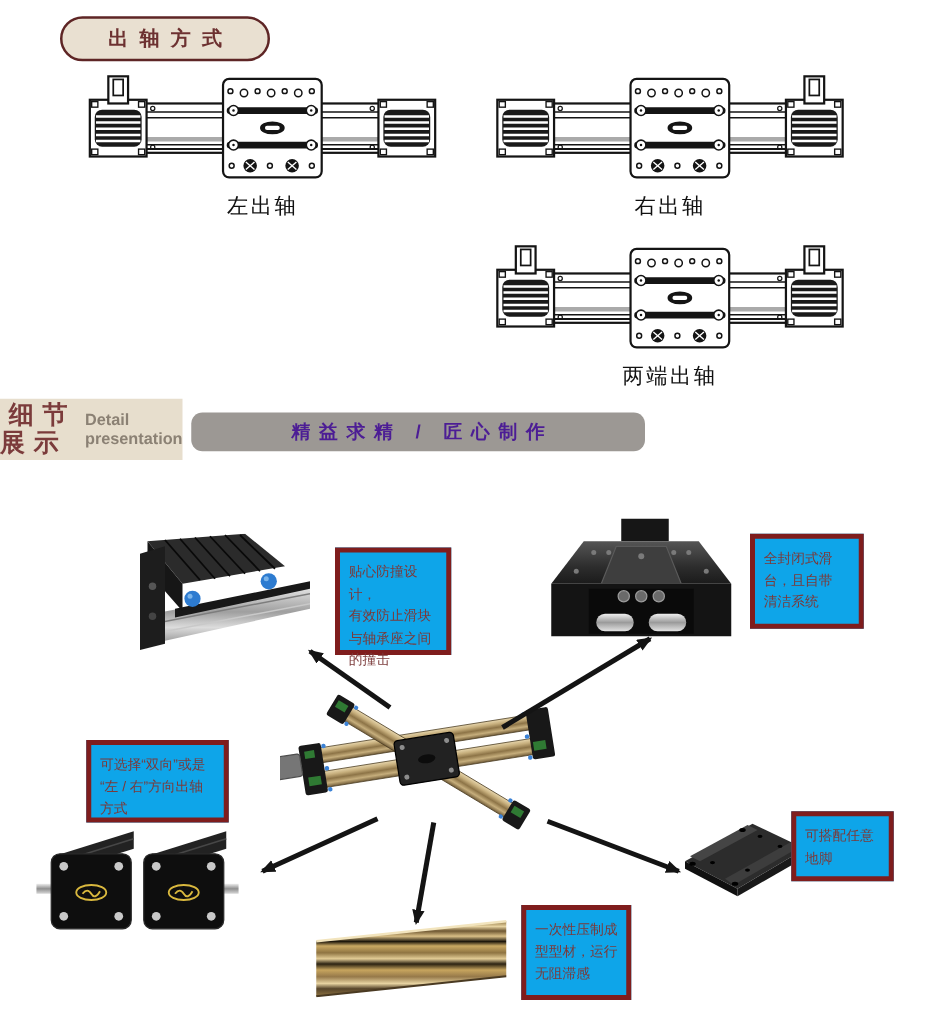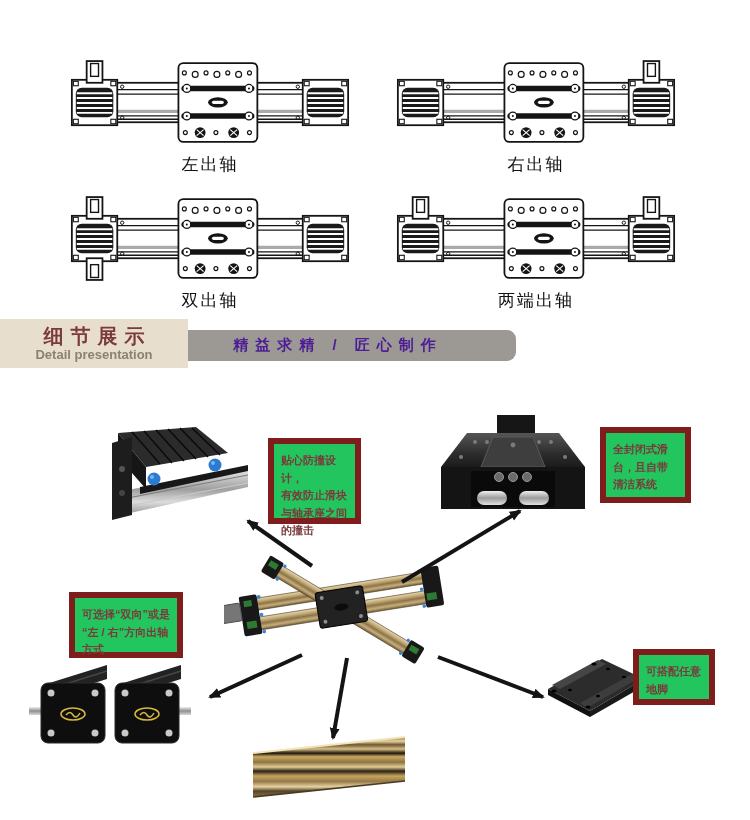--- a/index.html
+++ b/index.html
@@ -14,37 +14,37 @@
   .diagram svg{display:block;width:296px;height:93px}
   .diagram figcaption{font-family:"Liberation Serif",serif;font-size:17px;color:#111;
                       margin-top:3px;letter-spacing:2px}
   #d0{left:62px;top:57px} #d1{left:388px;top:57px}
   #d2{left:62px;top:193px} #d3{left:388px;top:193px}
   
   .detail-header{position:absolute;left:0;top:319px;width:750px;height:49px}
   .detail-banner{position:absolute;left:153px;top:11px;width:363px;height:31px;background:#9c9894;
                  border-radius:9px;display:flex;align-items:center;justify-content:center;
                  color:#4c1d95;font-size:15px;font-weight:bold;letter-spacing:7px;text-indent:7px}
-  .detail-title{position:absolute;left:0;top:0;width:188px;height:49px;background:#e7decd;z-index:2;
-                display:flex;flex-direction:column;align-items:center;justify-content:center}
+  .detail-title{position:absolute;left:0;top:0;width:146px;height:49px;background:#e7decd;z-index:2;
+                display:flex;flex-direction:row;align-items:center;justify-content:center}
   .detail-title .cn{font-size:20px;font-weight:bold;color:#7b3b3b;letter-spacing:7px;text-indent:7px;line-height:1.15}
   .detail-title .en{font-size:13px;font-weight:bold;color:#8b8174;line-height:1.1}
   
   .stage{position:absolute;left:0;top:368px;width:750px;height:452px}
   .arrows{position:absolute;left:0;top:0;width:750px;height:452px;pointer-events:none;z-index:3}
   .photo{position:absolute;z-index:1}
   .photo svg{display:block;width:100%;height:100%}
   #p0{left:112px;top:59px;width:136px;height:93px}
   #p1{left:435px;top:43px;width:156px;height:110px}
   #p2{left:29px;top:293px;width:162px;height:86px}
   #p3{left:536px;top:279px;width:119px;height:71px}
   #p4{left:251px;top:367px;width:156px;height:63px}
   #p5{left:224px;top:179px;width:236px;height:137px}
-  .callout{position:absolute;z-index:2;background:#22c55e;border:6px solid #7f1d1d;color:#7b3a3a;
-           font-weight:bold;font-size:11px;line-height:1.6;padding:8px 7px;white-space:pre-line}
+  .callout{position:absolute;z-index:2;background:#0ea5e9;border:4px solid #7f1d1d;color:#7b3a3a;
+           font-weight:normal;font-size:11px;line-height:1.6;padding:8px 7px;white-space:pre-line}
   #c0{left:268px;top:70px;width:93px;height:86px}
   #c1{left:600px;top:59px;width:91px;height:76px}
   #c2{left:69px;top:224px;width:114px;height:66px}
   #c3{left:633px;top:281px;width:82px;height:56px}
   #c4{left:417px;top:356px;width:88px;height:76px}
   .defs-holder{position:absolute;width:0;height:0;overflow:hidden}
 </style>
 </head>
 <body>
 
@@ -127,42 +127,35 @@
         <line x1="170.5" y1="79.5" x2="177.5" y2="73.5" stroke="#fff" stroke-width="1.1"></line>
         <g fill="none" stroke="#141414" stroke-width="1.2">
           <circle cx="125" cy="76.5" r="2"></circle>
             <circle cx="156" cy="76.5" r="2"></circle>
             <circle cx="190" cy="76.5" r="2"></circle>
         </g>
       </g>
     </defs>
   </svg>
 
+  <div class="badge">出轴方式</div>
 
   <figure class="diagram" id="d0">
     <svg viewBox="0 0 300 94">
         <use href="#slide-base"></use>
         <use href="#shaft" transform="translate(33,4)"></use>
       </svg>
     <figcaption>左出轴</figcaption>
   </figure>
   <figure class="diagram" id="d1">
     <svg viewBox="0 0 300 94">
         <use href="#slide-base"></use>
         <use href="#shaft" transform="translate(267,4)"></use>
       </svg>
     <figcaption>右出轴</figcaption>
-  </figure>
-  <figure class="diagram" id="d2">
-    <svg viewBox="0 0 300 94">
-        <use href="#slide-base"></use>
-        <use href="#shaft" transform="translate(33,4)"></use>
-        <use href="#shaft" transform="translate(33,88) scale(1,-1)"></use>
-      </svg>
-    <figcaption>双出轴</figcaption>
   </figure>
   <figure class="diagram" id="d3">
     <svg viewBox="0 0 300 94">
         <use href="#slide-base"></use>
         <use href="#shaft" transform="translate(33,4)"></use>
         <use href="#shaft" transform="translate(267,4)"></use>
       </svg>
     <figcaption>两端出轴</figcaption>
   </figure>
 
@@ -410,14 +403,17 @@
 与轴承座之间
 的撞击</div>
     <div class="callout" id="c1">全封闭式滑
 台，且自带
 清洁系统</div>
     <div class="callout" id="c2">可选择“双向”或是
 “左 / 右”方向出轴
 方式</div>
     <div class="callout" id="c3">可搭配任意
 地脚</div>
+    <div class="callout" id="c4">一次性压制成
+型型材，运行
+无阻滞感</div>
   </div>
 </div>
 
 </body></html>

